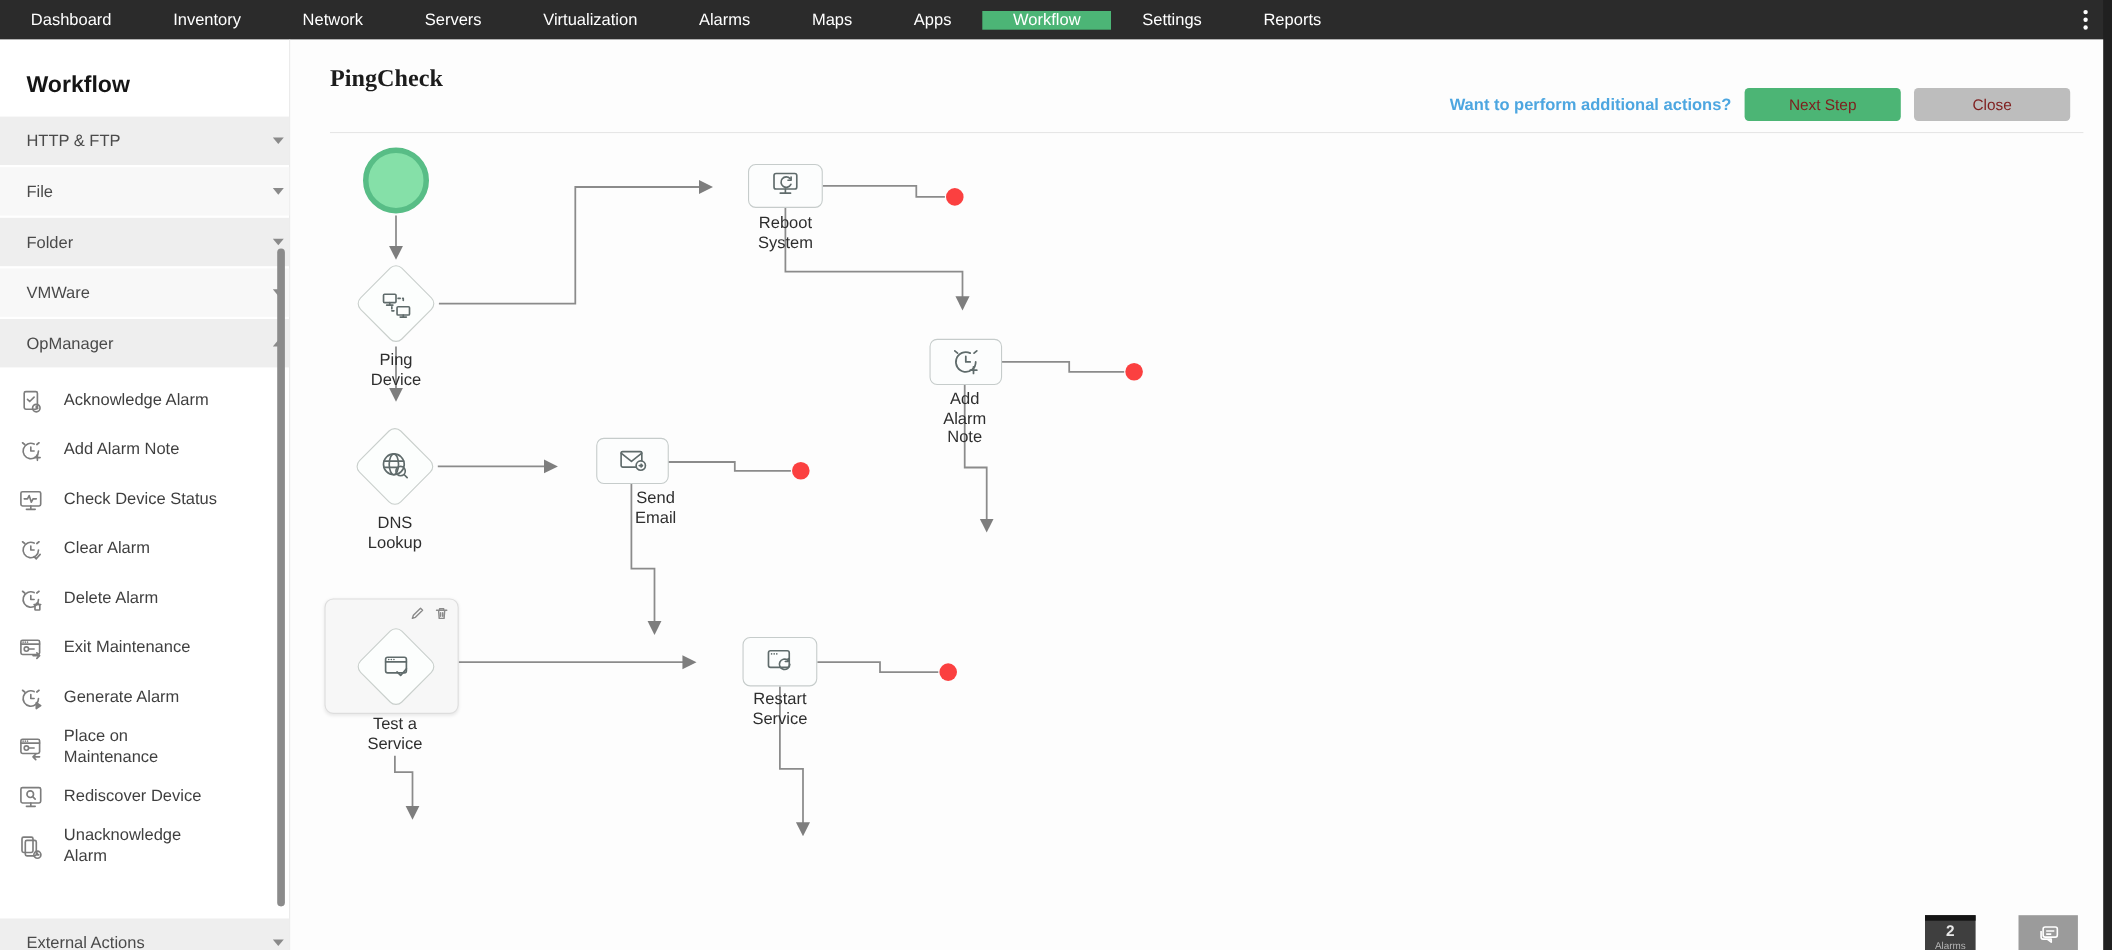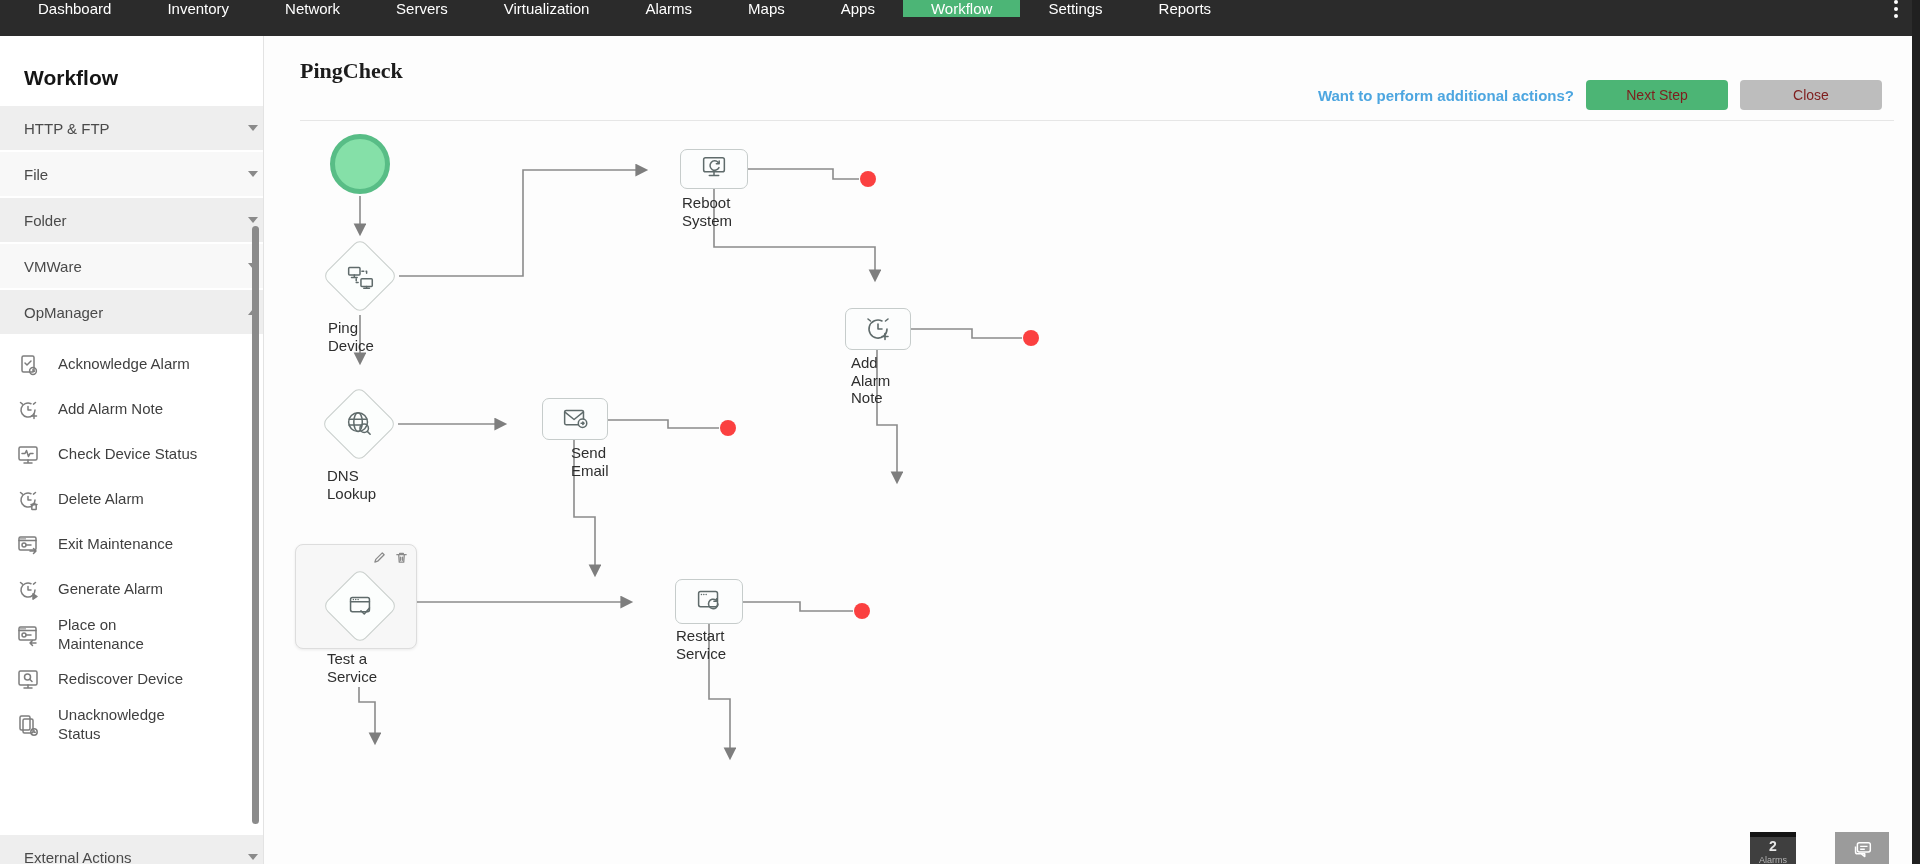--- a/index.html
+++ b/index.html
@@ -1,20 +1,20 @@
 <!DOCTYPE html>
 <html><head>
 <meta charset="utf-8">
 <style>
   * { margin:0; padding:0; box-sizing:border-box; }
   html,body { width:1920px; height:864px; overflow:hidden; background:#fff;
     font-family:"Liberation Sans", sans-serif; }
 
   
-  .nav { height:36px; background:#2b2b2b; display:flex; align-items:flex-start; padding-left:10px; position:relative; }
+  .nav { height:36px; background:#2b2b2b; display:flex; align-items:center; padding-left:0; position:relative; }
   .nav .tab { color:#fff; font-size:15px; padding:0 28px; display:flex; align-items:center; cursor:pointer; }
   .nav .tab.active { background:#4cb576; }
   .kebab { margin-left:auto; display:flex; flex-direction:column; justify-content:center; gap:3px; padding:0 22px; cursor:pointer; }
   .kebab i { width:4px; height:4px; border-radius:50%; background:#fff; display:block; }
 
   
   .app { display:flex; height:828px; }
   .sidebar { width:264px; background:#fff; position:relative; border-right:1px solid #e3e3e3; overflow:hidden; flex:none; }
   .canvas { flex:1; position:relative; background:#fdfdfd; overflow:hidden; }
 
@@ -49,21 +49,21 @@
   
   .wires { position:absolute; inset:0; pointer-events:none; }
   .node-box { position:absolute; background:#fcfdfd; border:1px solid #c6cccb; border-radius:7px;
               display:flex; align-items:center; justify-content:center; cursor:pointer; }
   .node-box svg, .diamond svg { stroke:#5f6b6b; fill:none; stroke-width:1.6; stroke-linecap:round; stroke-linejoin:round; }
   .diamond { position:absolute; width:54px; height:54px; background:#fcfefd; border:1px solid #c9cfcc;
              border-radius:8px; transform:rotate(45deg); display:flex; align-items:center; justify-content:center; cursor:pointer; }
   .diamond .rot { transform:rotate(-45deg); display:flex; }
   .start-node { position:absolute; left:66px; top:98px; width:60px; height:60px; border-radius:50%;
                 background:#85e0a8; border:5px solid #58bd86; cursor:pointer; }
-  .flow-label { position:absolute; transform:translateX(-50%); font-size:15px;
+  .flow-label { position:absolute; transform:translateX(-50%); text-align:center; font-size:15px;
                 color:#2e2e2e; line-height:1.18; }
   .hover-frame { position:absolute; left:31px; top:508px; width:122px; height:105px; background:#f7f7f7;
                  border:1px solid #ddd; border-radius:8px; box-shadow:0 1px 3px rgba(0,0,0,.08); }
   .frame-tools { position:absolute; top:6px; right:8px; display:flex; gap:9px; }
   .frame-tools svg { stroke:#8b8b8b; fill:none; stroke-width:1.4; stroke-linecap:round; stroke-linejoin:round; cursor:pointer; }
 
   
   .alarm-widget { position:absolute; left:1486px; top:796px; width:46px; height:42px; background:#3f3f3f;
                   border-top:5px solid #141414; text-align:center; cursor:pointer; }
   .alarm-widget .cnt { color:#e8e8e8; font-size:14px; font-weight:700; line-height:18px; }
@@ -153,20 +153,31 @@
             </svg>
         </span>
         <span class="lbl">Check Device Status</span>
       </div>
       <div class="sb-item">
         <span class="ic">
           <svg width="26" height="26" viewBox="0 0 26 26">
               <path d="M20 13a7 7 0 1 1-4-6.3"></path>
               <path d="M13 9.5V13h3"></path>
               <path d="M5.5 5.5l2 1.6M20.5 5.5l-2 1.6"></path>
+              <path d="M16 19l2 2 3.5-4"></path>
+            </svg>
+        </span>
+        <span class="lbl">Clear Alarm</span>
+      </div>
+      <div class="sb-item">
+        <span class="ic">
+          <svg width="26" height="26" viewBox="0 0 26 26">
+              <path d="M20 13a7 7 0 1 1-4-6.3"></path>
+              <path d="M13 9.5V13h3"></path>
+              <path d="M5.5 5.5l2 1.6M20.5 5.5l-2 1.6"></path>
               <rect x="16.8" y="17.5" width="4.4" height="5" rx=".5"></rect>
               <path d="M16 17.5h6M18.2 16.5h1.6"></path>
             </svg>
         </span>
         <span class="lbl">Delete Alarm</span>
       </div>
       <div class="sb-item">
         <span class="ic">
           <svg width="26" height="26" viewBox="0 0 26 26">
               <rect x="4" y="5" width="17" height="13" rx="1.5"></rect>
@@ -214,21 +225,21 @@
       </div>
       <div class="sb-item">
         <span class="ic">
           <svg width="26" height="26" viewBox="0 0 26 26">
               <rect x="5" y="4" width="10" height="14" rx="1.5"></rect>
               <rect x="8" y="7" width="10" height="14" rx="1.5"></rect>
               <circle cx="19" cy="20" r="3.2"></circle>
               <path d="M19 18.6v1.6h1.3"></path>
             </svg>
         </span>
-        <span class="lbl">Unacknowledge Status</span>
+        <span class="lbl">Unacknowledge Alarm</span>
       </div>
     </div>
 
     <div class="acc shade-a ext">
       <span>External Actions</span>
       <span class="chev down"></span>
     </div>
 
     <div class="sb-scroll"></div>
   </aside>

